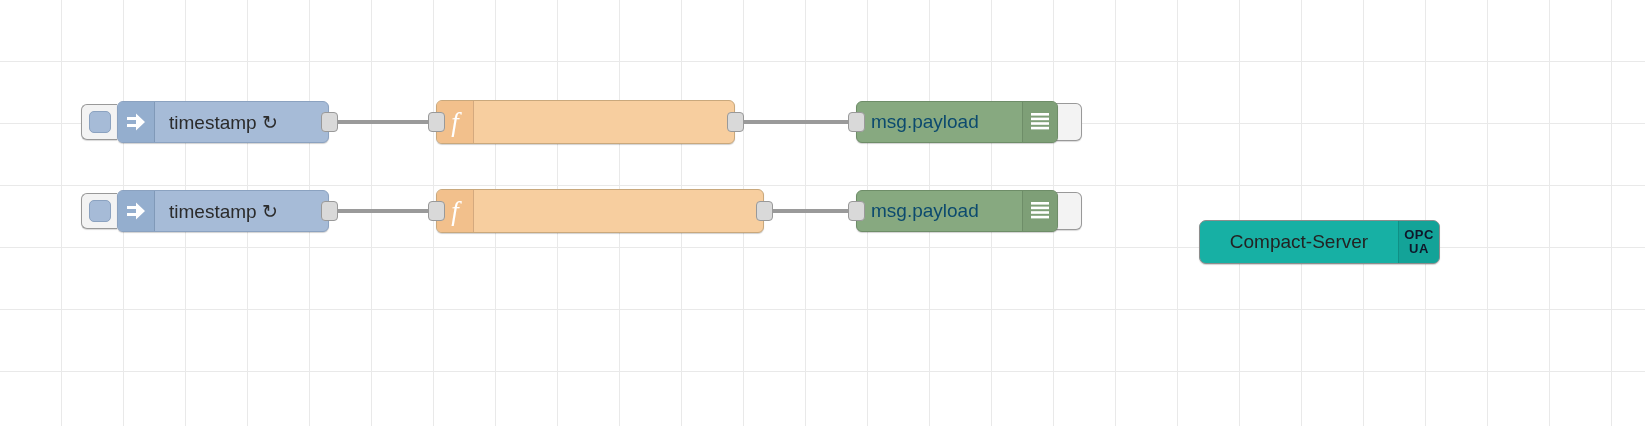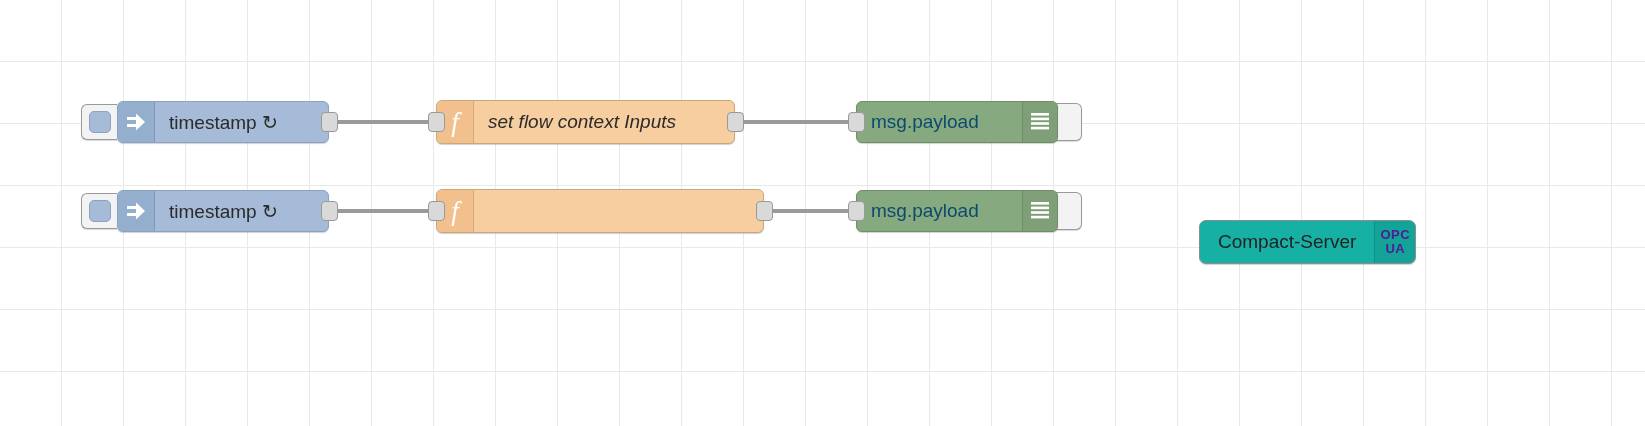--- a/index.html
+++ b/index.html
@@ -145,21 +145,21 @@
   }
   .opcua-badge {
     flex: 0 0 40px;
     width: 40px;
     display: flex;
     flex-direction: column;
     align-items: center;
     justify-content: center;
     background: #13a398;
     border-left: 1px solid rgba(0,0,0,0.12);
-    color: #4c1d95;
+    color: #0f172a;
     font-size: 13px;
     line-height: 14px;
     font-weight: bold;
     letter-spacing: 0.5px;
   }
 
   
   .port {
     position: absolute;
     width: 17px;
@@ -205,21 +205,20 @@
   <div class="wire" style="left:336px; top:120px; width:96px;"></div>
 
   <div class="port" style="left:428px; top:112px;"></div>
 
   <div class="node function-node" style="left:436px; top:100px; width:299px; height:44px;">
     <div class="node-icon-box">
       <svg width="26" height="30" viewBox="0 0 26 30" aria-hidden="true">
         <text x="13" y="24" text-anchor="middle" font-family="'Liberation Serif', serif" font-style="italic" font-size="27" fill="#ffffff">f</text>
       </svg>
     </div>
-    <div class="node-label">set flow context Inputs</div>
   </div>
 
   <div class="port" style="left:727px; top:112px;"></div>
 
   <div class="wire" style="left:742px; top:120px; width:113px;"></div>
 
   <div class="port" style="left:848px; top:112px;"></div>
 
   <div class="debug-toggle" style="left:1052px; top:103px;"></div>
 
@@ -275,21 +274,21 @@
     <div class="debug-icon-box">
       <svg width="20" height="22" viewBox="0 0 20 22" aria-hidden="true">
         <rect x="1" y="2" width="18" height="2.6" fill="#ffffff"></rect>
         <rect x="1" y="6.6" width="18" height="2.6" fill="#ffffff"></rect>
         <rect x="1" y="11.2" width="18" height="2.6" fill="#ffffff"></rect>
         <rect x="1" y="15.8" width="18" height="2.6" fill="#ffffff"></rect>
       </svg>
     </div>
   </div>
 
-  <div class="node opcua-node" style="left:1199px; top:220px; width:217px; height:44px;">
+  <div class="node opcua-node" style="left:1199px; top:220px; width:241px; height:44px;">
     <div class="node-label">Compact-Server</div>
     <div class="opcua-badge">
       <span>OPC</span>
       <span>UA</span>
     </div>
   </div>
 
 </div>
 
 </body></html>

